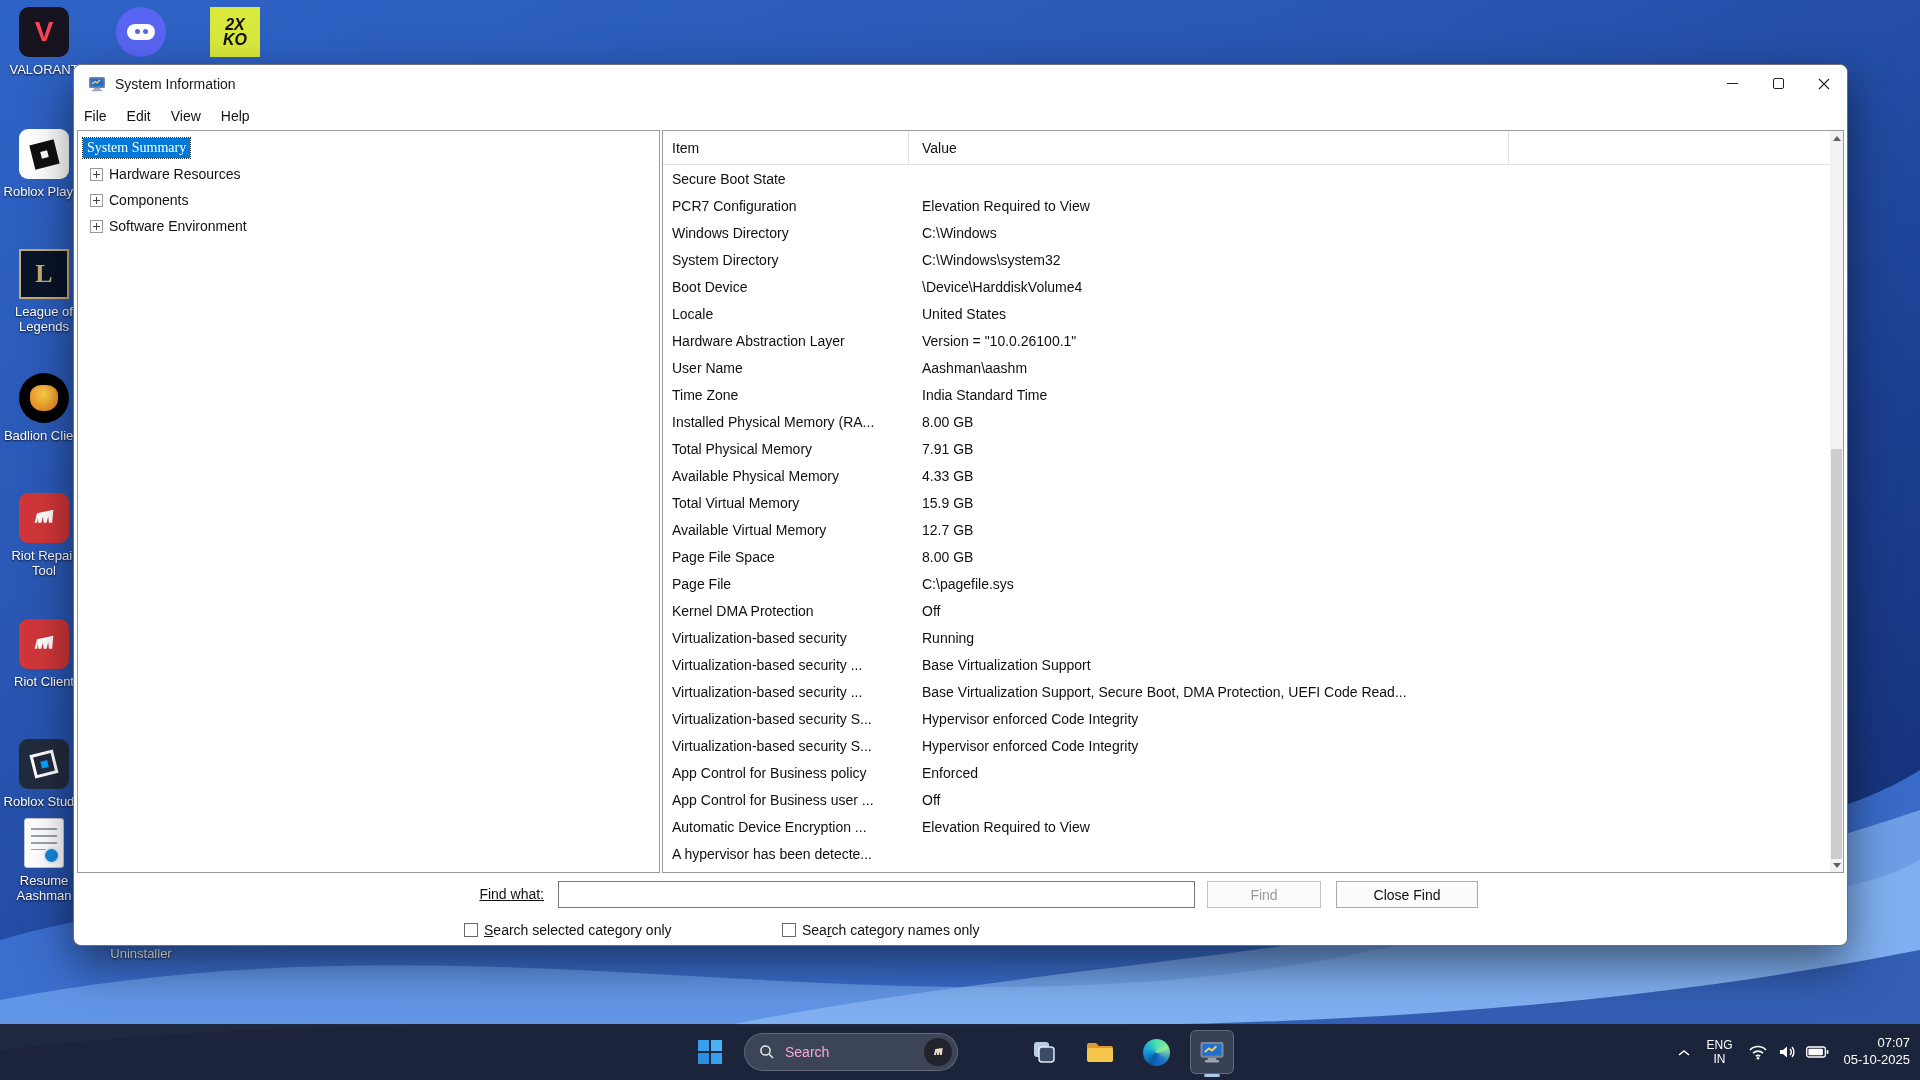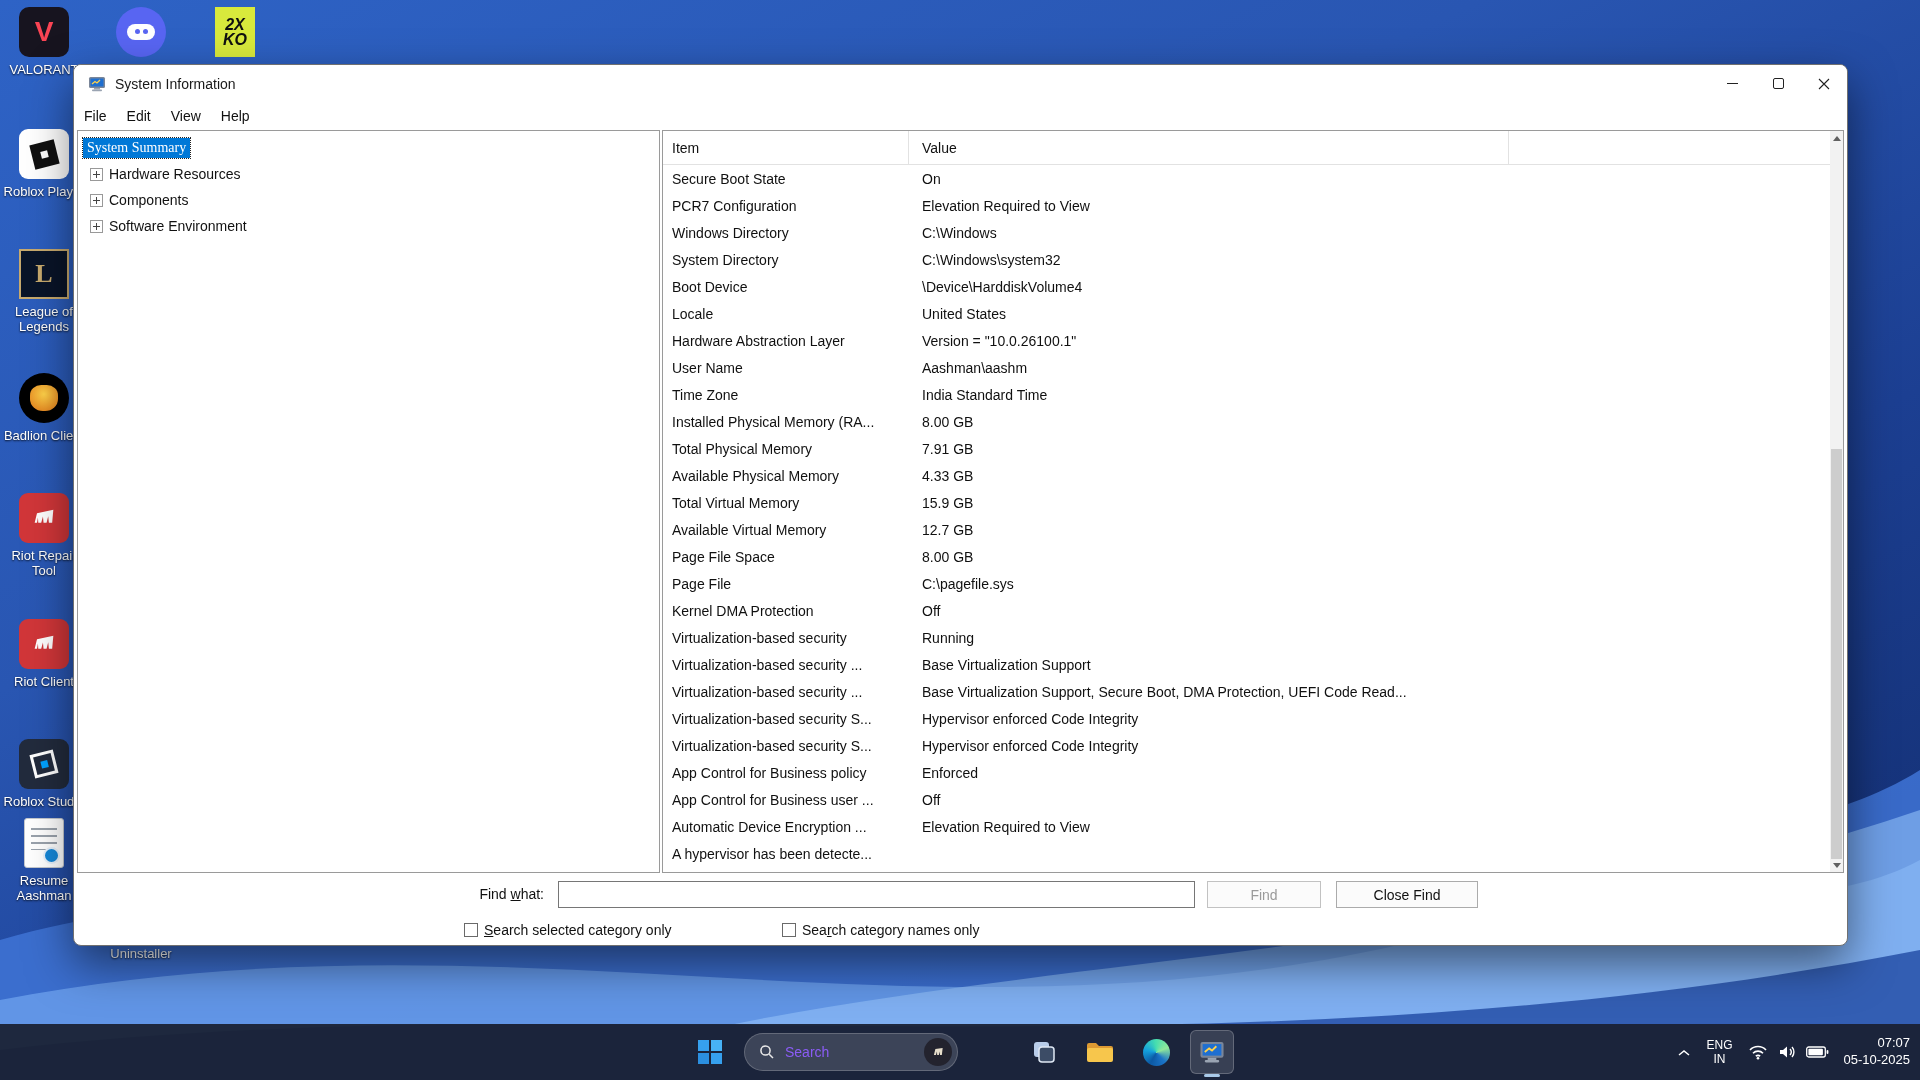--- a/index.html
+++ b/index.html
@@ -11,21 +11,21 @@
 
   
   .dcell { position: absolute; width: 84px; z-index: 1; cursor: default; }
   .dicon { width: 52px; height: 52px; margin: 0 auto; display: flex; align-items: center; justify-content: center; }
   .dlabel { margin-top: 4px; color: #fff; font-size: 13px; text-align: center; line-height: 1.18; text-shadow: 0 1px 2px rgba(0,0,0,.85); word-wrap: break-word; }
   .g-valorant { width: 50px; height: 50px; border-radius: 10px; background: #17141f; display: flex; align-items: center; justify-content: center; }
   .g-valorant span { color: #fa4454; font-size: 28px; font-weight: bold; }
   .g-discord { width: 50px; height: 50px; border-radius: 50%; background: #5865f2; position: relative; }
   .g-discord::before { content: ""; position: absolute; left: 11px; top: 17px; width: 28px; height: 16px; background: #fff; border-radius: 8px; }
   .g-discord::after { content: ""; position: absolute; left: 19px; top: 22px; width: 5px; height: 5px; border-radius: 50%; background: #5865f2; box-shadow: 8px 0 0 #5865f2; }
-  .g-2xko { width: 40px; height: 50px; background: #d8e93c; display: flex; flex-direction: column; align-items: center; justify-content: center; }
+  .g-2xko { width: 50px; height: 50px; background: #d8e93c; display: flex; flex-direction: column; align-items: center; justify-content: center; }
   .g-2xko span { color: #101010; font-weight: bold; font-size: 16px; line-height: .95; font-style: italic; }
   .g-roblox { width: 50px; height: 50px; border-radius: 9px; background: #fff; display: flex; align-items: center; justify-content: center; }
   .g-roblox .tile { width: 25px; height: 25px; background: #101010; transform: rotate(-14deg); position: relative; }
   .g-roblox .tile::after { content: ""; position: absolute; left: 9px; top: 9px; width: 7px; height: 7px; background: #fff; }
   .g-league { width: 50px; height: 50px; background: #091428; border: 2px solid #c8aa6e; display: flex; align-items: center; justify-content: center; }
   .g-league span { color: #c8aa6e; font-size: 26px; font-weight: bold; font-family: "Liberation Serif", serif; }
   .g-badlion { width: 50px; height: 50px; border-radius: 50%; background: #000; display: flex; align-items: center; justify-content: center; }
   .g-badlion .face { width: 28px; height: 26px; border-radius: 40% 40% 46% 46%; background: radial-gradient(circle at 50% 35%, #ffd24a, #e07818); }
   .g-riot { width: 50px; height: 50px; border-radius: 9px; background: #d13639; display: flex; align-items: center; justify-content: center; }
   .g-rstudio { width: 50px; height: 50px; border-radius: 9px; background: #222b3d; display: flex; align-items: center; justify-content: center; }
@@ -66,38 +66,38 @@
   .si-row { height: 27px; display: flex; font-size: 14px; color: #101010; }
   .si-row .item { width: 246px; padding-left: 9px; display: flex; align-items: center; white-space: nowrap; overflow: hidden; }
   .si-row .value { padding-left: 13px; display: flex; align-items: center; white-space: nowrap; overflow: hidden; flex: 1; }
 
   .vscroll { position: absolute; right: 0; top: 0; width: 13px; height: 100%; background: #f2f2f2; }
   .vscroll .thumb { position: absolute; left: 1px; right: 1px; top: 318px; height: 410px; background: #cdcdcd; }
   .scroll-arrow { position: absolute; left: 0; width: 13px; height: 14px; display: flex; align-items: center; justify-content: center; }
   .scroll-arrow svg { display: block; }
   .arrow-up { top: 0; } .arrow-down { bottom: 0; }
 
-  .find-label { position: absolute; left: 330px; top: 821px; width: 140px; text-align: right; font-size: 14px; color: #111; }
+  .find-label { position: absolute; left: 330px; top: 821px; width: 140px; text-align: right; font-size: 14px; color: #111; text-decoration: underline; }
   .ak { text-decoration: underline; }
   .find-input { position: absolute; left: 484px; top: 816px; width: 637px; height: 27px; border: 1px solid #767676; font-size: 14px; padding: 0 6px; outline: none; font-family: "Liberation Sans", sans-serif; }
   .btn { position: absolute; top: 816px; height: 27px; background: #fbfbfb; border: 1px solid #c2c2c2; font-size: 14px; display: flex; align-items: center; justify-content: center; font-family: "Liberation Sans", sans-serif; }
   .btn-find { left: 1133px; width: 114px; color: #9a9a9a; }
   .btn-close-find { left: 1262px; width: 142px; color: #111; border-color: #ababab; }
   .cb-row-item { position: absolute; top: 857px; display: flex; align-items: center; font-size: 14px; color: #111; }
   .cb1 { left: 390px; } .cb2 { left: 708px; }
   .cb-box { width: 14px; height: 14px; border: 1px solid #6a6a6a; background: #fff; margin-right: 6px; flex: 0 0 14px; }
 
   
   .taskbar { position: absolute; left: 0; right: 0; bottom: 0; height: 56px; background: rgba(25,33,51,0.94); z-index: 20; }
   .tb-center { position: absolute; left: 688px; top: 0; height: 56px; display: flex; align-items: center; gap: 12px; }
   .tb-btn { width: 44px; height: 44px; border-radius: 6px; display: flex; align-items: center; justify-content: center; position: relative; }
   .tb-btn.active { background: rgba(255,255,255,0.13); border: 1px solid rgba(255,255,255,0.22); }
   .tb-btn.active::after { content: ""; position: absolute; bottom: -4px; left: 50%; margin-left: -8px; width: 16px; height: 3px; border-radius: 2px; background: #a9c9e8; }
   .search-pill { width: 214px; height: 38px; border-radius: 19px; background: rgba(255,255,255,0.15); border: 1px solid rgba(255,255,255,0.2);
-                 display: flex; align-items: center; padding: 0 5px 0 14px; margin-right: 52px; color: #8b5cf6; font-size: 14px; }
+                 display: flex; align-items: center; padding: 0 5px 0 14px; margin-right: 52px; color: #f9a8d4; font-size: 14px; }
   .search-pill .stext { flex: 1; margin-left: 10px; }
   .hl-badge { width: 28px; height: 28px; border-radius: 50%; background: #23232e; display: flex; align-items: center; justify-content: center; }
   .edge-circle { width: 27px; height: 27px; border-radius: 50%; background: conic-gradient(from 210deg, #0c59a4, #14a0dc, #44ddb0, #90e89a, #1b74c8, #0c59a4); }
   .tb-tray { position: absolute; right: 10px; top: 0; height: 56px; display: flex; align-items: center; gap: 15px; color: #fff; }
   .tray-group { display: flex; align-items: center; gap: 10px; }
   .lang { font-size: 12px; line-height: 1.2; text-align: center; }
   .clock { font-size: 13px; line-height: 1.3; text-align: right; }
 </style>
 </head>
 <body>
@@ -254,21 +254,20 @@
 
   <div class="right-pane">
     <div class="si-header">
       <div class="hc1">Item</div>
       <div class="hc2">Value</div>
     </div>
     <div class="si-table">
 
         <div class="si-row">
           <div class="item">Secure Boot State</div>
-          <div class="value">On</div>
         </div>
 
         <div class="si-row">
           <div class="item">PCR7 Configuration</div>
           <div class="value">Elevation Required to View</div>
         </div>
 
         <div class="si-row">
           <div class="item">Windows Directory</div>
           <div class="value">C:\Windows</div>

